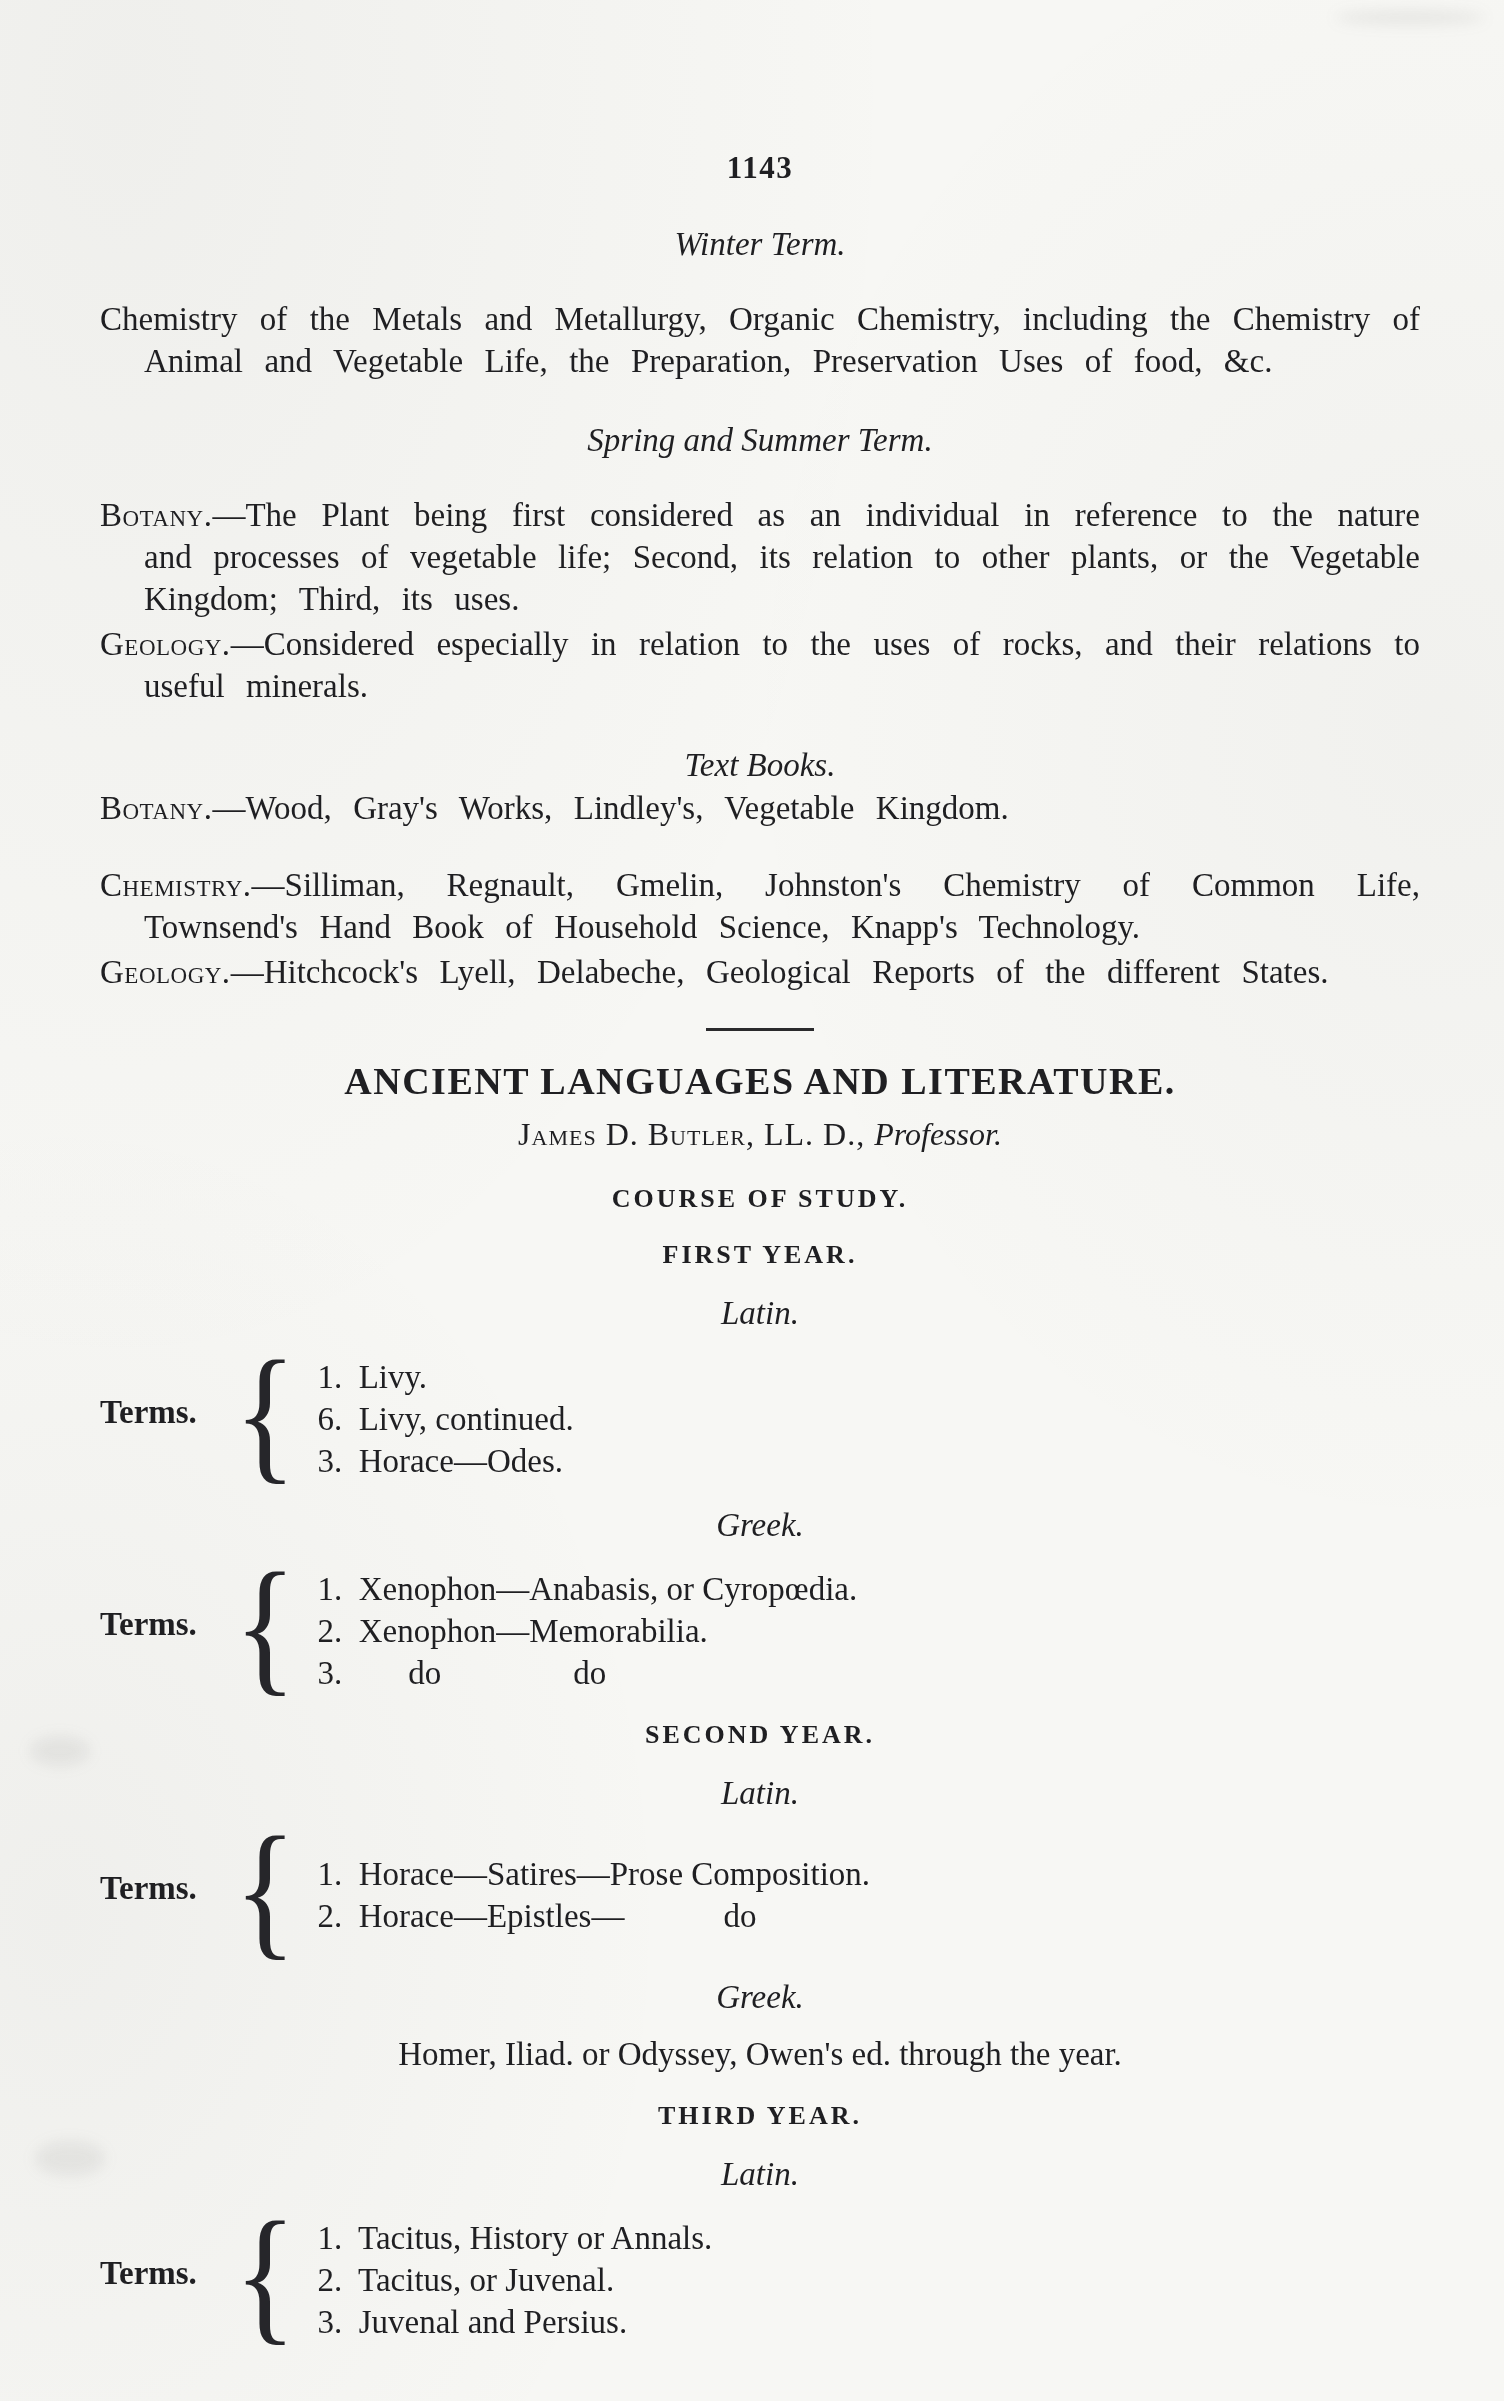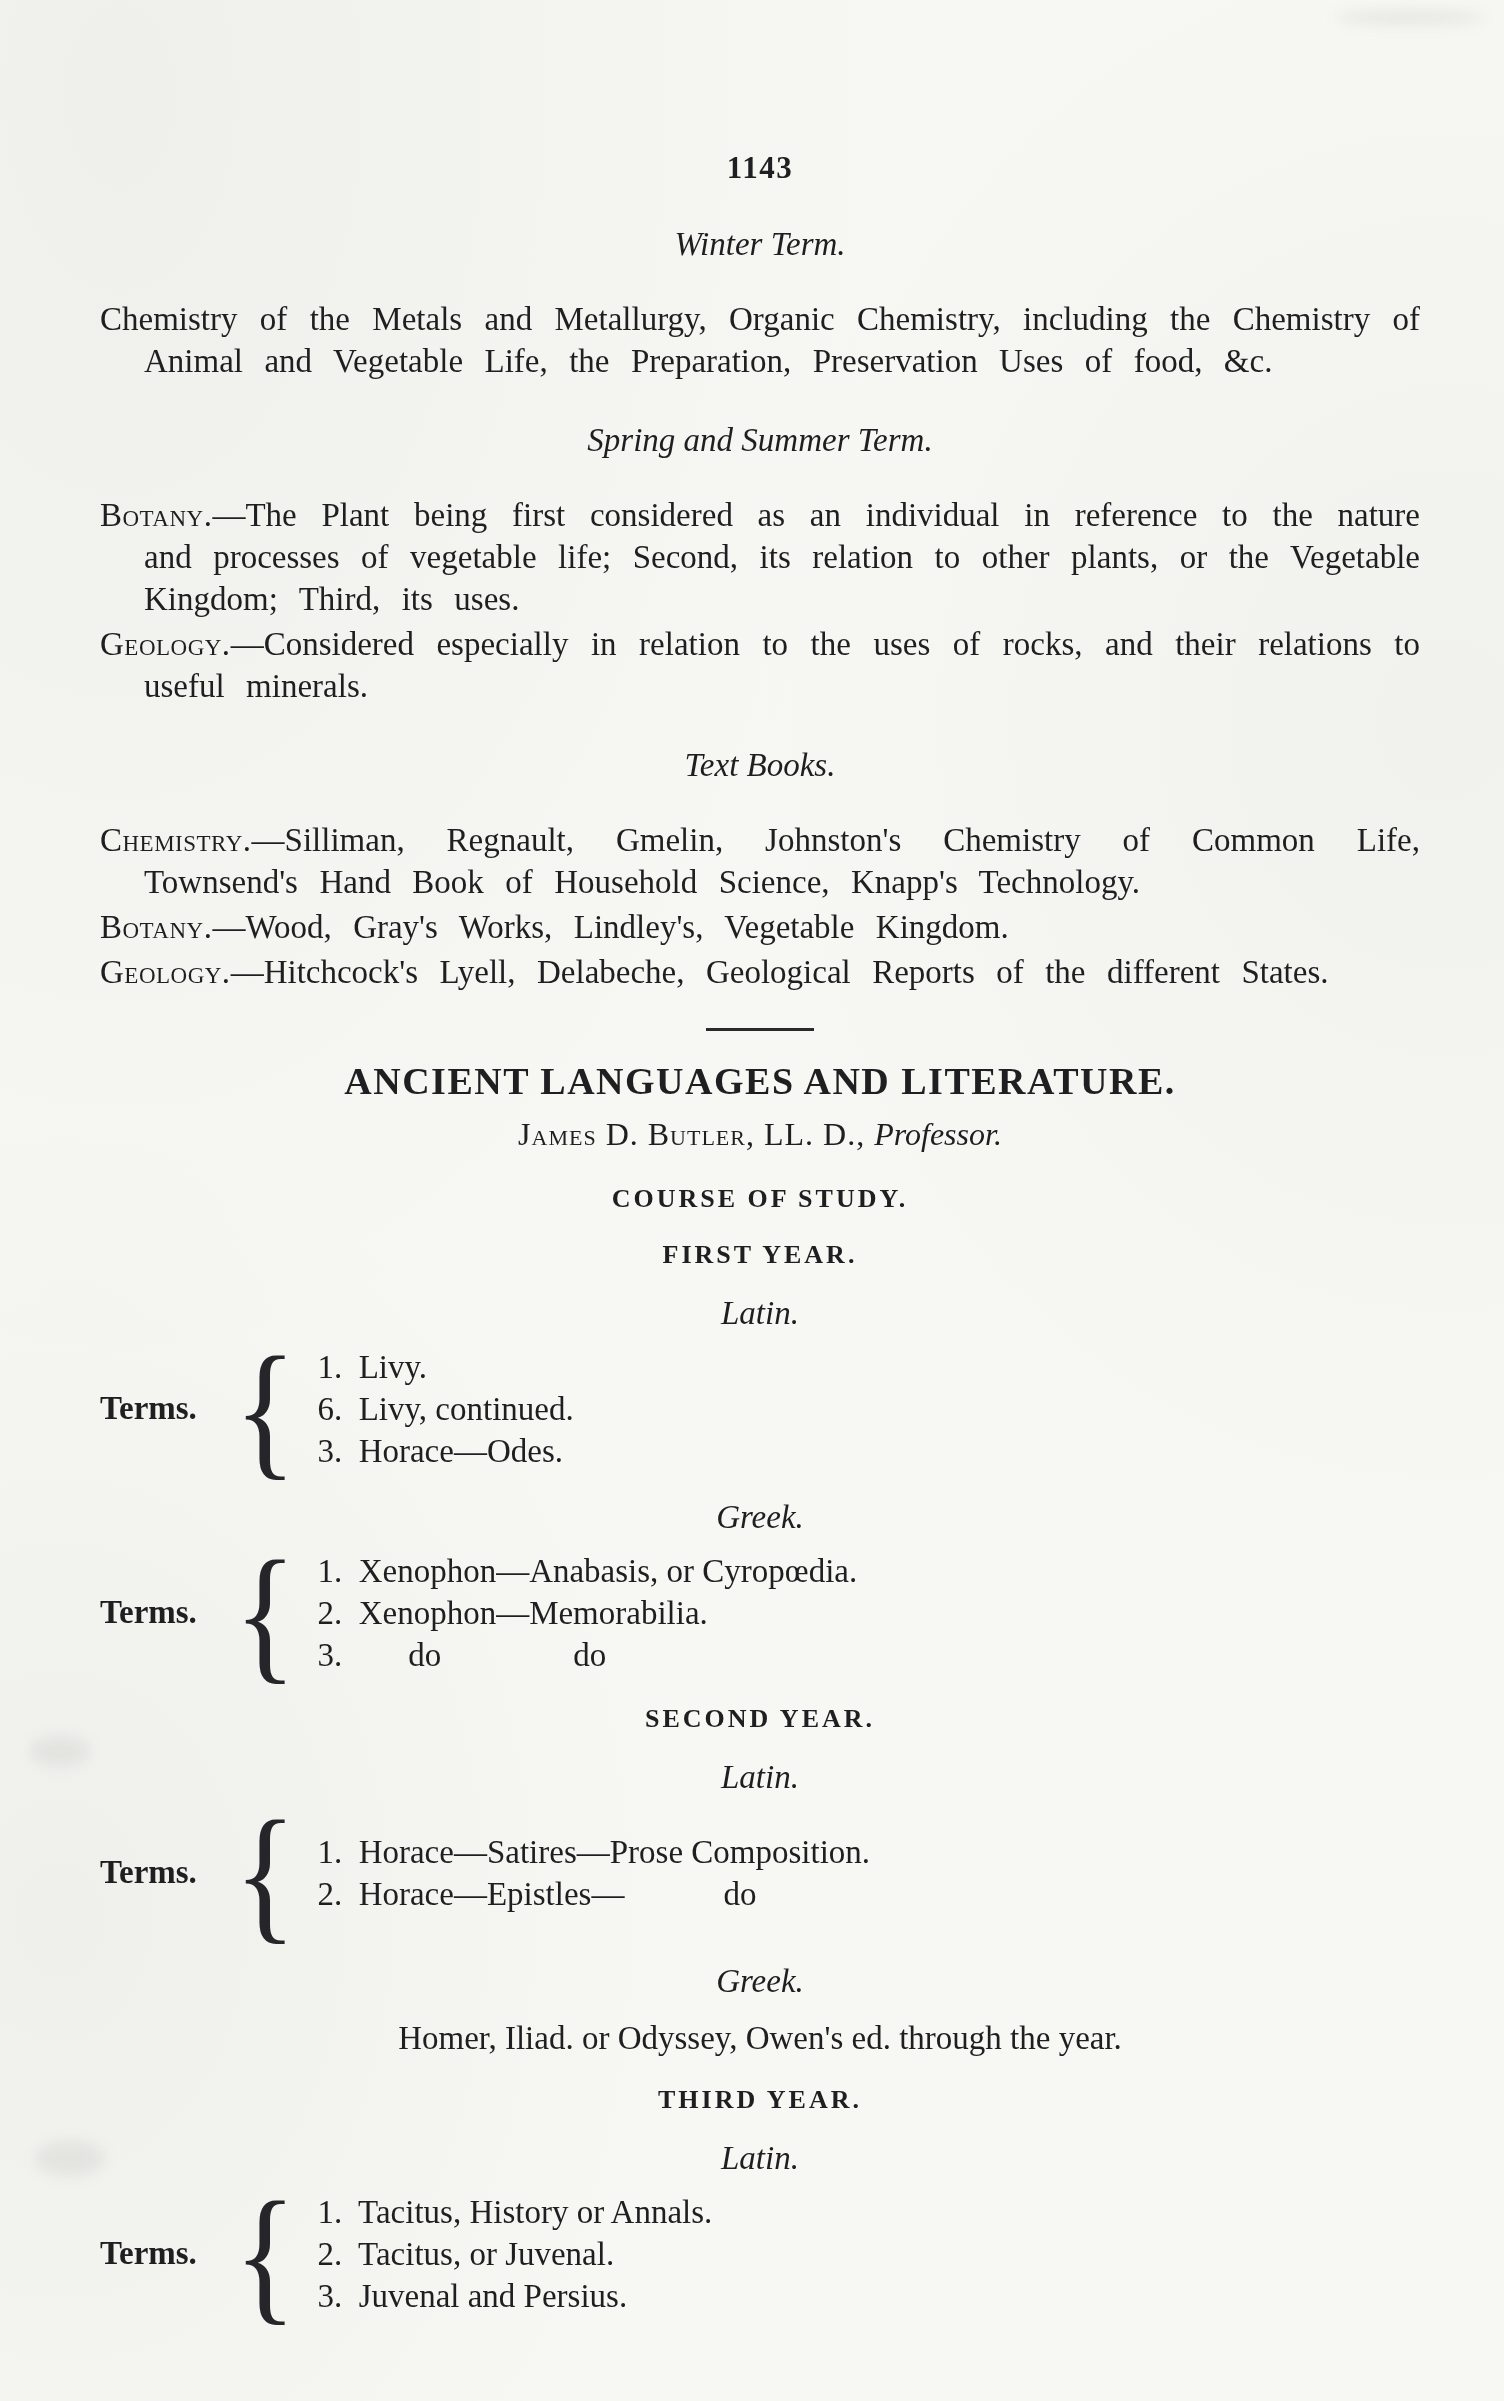--- a/index.html
+++ b/index.html
@@ -89,21 +89,21 @@
   }
   .brace {
     flex: none;
     font-size: 130px;
     line-height: 1;
     font-weight: 400;
     transform: scaleY(1.15);
     margin-right: 21px;
     color: #26262a;
   }
-  .terms-items { flex: 1; }
+  .terms-items { flex: 1; margin-top: 12px; }
   .term-item {
     font-size: 33px;
     line-height: 42px;
     white-space: pre-wrap;
   }
   .center-line {
     text-align: center;
     font-size: 33px;
     line-height: 42px;
     margin-top: 17px;
@@ -126,23 +126,23 @@
   <p class="para hang"><span>Chemistry of the Metals and Metallurgy, Organic Chemistry, including the Chemistry of Animal and Vegetable Life, the Preparation, Preservation Uses of food, &amp;c.</span></p>
 
   <div class="h-italic">Spring and Summer Term.</div>
 
   <p class="para hang"><span class="sc">Botany.</span><span>—The Plant being first considered as an individual in reference to the nature and processes of vegetable life; Second, its relation to other plants, or the Vegetable Kingdom; Third, its uses.</span></p>
 
   <p class="para hang contig"><span class="sc">Geology.</span><span>—Considered especially in relation to the uses of rocks, and their relations to useful minerals.</span></p>
 
   <div class="h-italic">Text Books.</div>
 
+  <p class="para hang contig"><span class="sc">Botany.</span><span>—Wood, Gray's Works, Lindley's, Vegetable Kingdom.</span></p>
+
   <p class="para hang"><span class="sc">Chemistry.</span><span>—Silliman, Regnault, Gmelin, Johnston's Chemistry of Common Life, Townsend's Hand Book of Household Science, Knapp's Technology.</span></p>
-
-  <p class="para hang contig"><span class="sc">Botany.</span><span>—Wood, Gray's Works, Lindley's, Vegetable Kingdom.</span></p>
 
   <p class="para hang contig"><span class="sc">Geology.</span><span>—Hitchcock's Lyell, Delabeche, Geological Reports of the different States.</span></p>
 
   <div class="rule"></div>
 
   <div class="title">ANCIENT LANGUAGES AND LITERATURE.</div>
 
   <div class="byline"><span class="sc">James D. Butler, LL. D., </span><span class="it">Professor.</span></div>
 
   <div class="h-caps">COURSE OF STUDY.</div>

